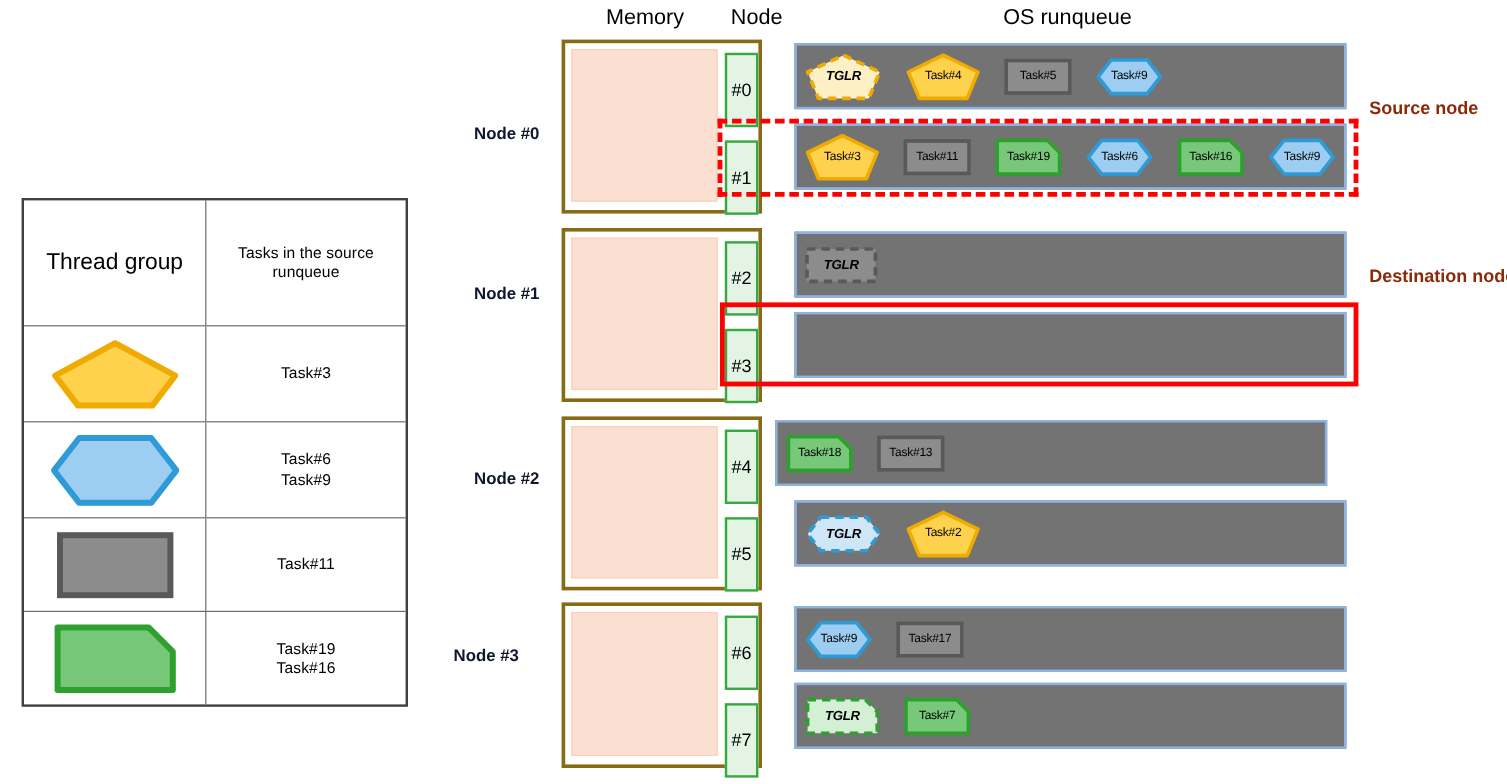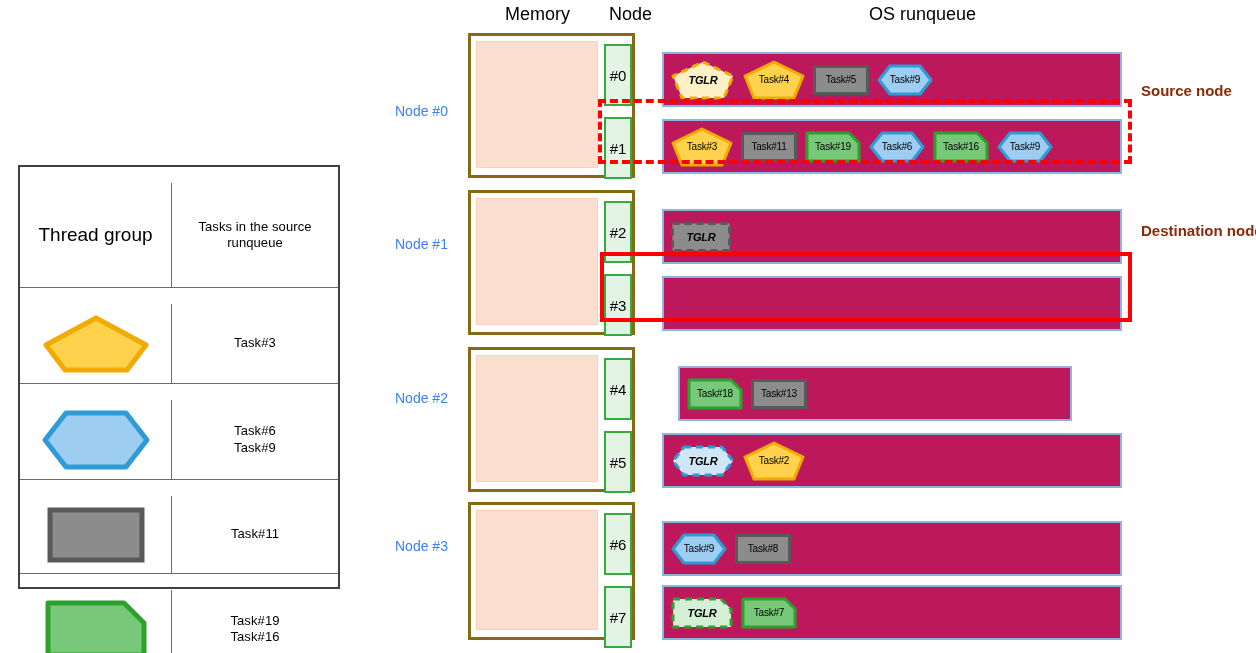--- a/index.html
+++ b/index.html
@@ -18,21 +18,20 @@
     left:18px; top:165px;
     width:322px; height:424px;
     border:2px solid #404040;
     box-sizing:border-box;
     background:#fff;
   }
   .legend-row{
     display:flex;
     box-sizing:border-box;
     border-bottom:1.5px solid #6b6b6b;
-    margin-top:16px;
   }
   .legend-row:last-child{border-bottom:none;}
   .legend-cell-shape{
     width:152px;
     box-sizing:border-box;
     border-right:1.5px solid #6b6b6b;
     display:flex;align-items:center;justify-content:center;
     text-align:center;
   }
   .legend-cell-text{
@@ -68,28 +67,28 @@
 
   
   .col-head{
     position:absolute;
     font-size:18px;
     color:#000;
     white-space:nowrap;
   }
   #head-memory{left:505px; top:4px;}
   #head-core{left:609px; top:4px;}
-  #head-runqueue{left:869px; top:4px;}
+  #head-runqueue{left:836px; top:4px;}
 
   
   .node-label{
     position:absolute;
     font-size:14px;
-    font-weight:normal;
-    color:#3b82f6;
+    font-weight:bold;
+    color:#0f172a;
     white-space:nowrap;
   }
   .node-box{
     position:absolute;
     border:3px solid #866a15;
     box-sizing:border-box;
     background:#fff;
   }
   .mem-box{
     position:absolute;
@@ -100,27 +99,26 @@
   .core-box{
     position:absolute;
     background:#e3f4e5;
     border:2px solid #38a841;
     box-sizing:border-box;
     display:flex;align-items:center;justify-content:center;
     font-size:15px;color:#000;
   }
   .rq-box{
     position:absolute;
-    background:#be185d;
+    background:#737373;
     border:2px solid #8db3e2;
     box-sizing:border-box;
     display:flex;align-items:center;
     padding-left:6px;
-    gap:6px;
-    margin-top:16px;
+    gap:18px;
   }
 
   
   #source-highlight{
     position:absolute;
     border:4px dashed #ff0000;
     box-sizing:border-box;
     pointer-events:none;
   }
   #dest-highlight{
@@ -276,21 +274,21 @@
         </svg>
         <span class="lbl tglr">TGLR</span>
       </span>
     </div>
     <div class="core-box" style="left:604px;top:274px;width:28px;height:62px">#3</div>
     <div class="rq-box" style="left:662px;top:260px;width:460px;height:55px"></div>
     <div class="node-label" style="left:395px;top:390px">Node #2</div>
     <div class="node-box" style="left:468px;top:347px;width:167px;height:145px"></div>
     <div class="mem-box" style="left:476px;top:355px;width:122px;height:127px"></div>
     <div class="core-box" style="left:604px;top:358px;width:28px;height:62px">#4</div>
-    <div class="rq-box" style="left:678px;top:350px;width:394px;height:55px">
+    <div class="rq-box" style="left:646px;top:350px;width:460px;height:55px">
       <span class="shp" style="width:58px;height:34px">
         <svg width="58" height="34" viewBox="0 0 58 34">
           <polygon points="3,3 45,3 55,13 55,31 3,31" fill="#78c87a" stroke="#2ea02e" stroke-width="3" stroke-linejoin="round"></polygon>
         </svg>
         <span class="lbl">Task#18</span>
       </span>
       <span class="shp" style="width:58px;height:32px">
         <svg width="58" height="32" viewBox="0 0 58 32">
           <rect x="2.5" y="2.5" width="53" height="27" fill="#8c8c8c" stroke="#595959" stroke-width="3"></rect>
         </svg>
@@ -305,36 +303,36 @@
         </svg>
         <span class="lbl tglr">TGLR</span>
       </span>
       <span class="shp" style="width:64px;height:42px">
         <svg width="64" height="42" viewBox="0 0 64 42">
           <polygon points="32,3 61,17 52,39 12,39 3,17" fill="#ffd24d" stroke="#f0ab00" stroke-width="3" stroke-linejoin="round"></polygon>
         </svg>
         <span class="lbl">Task#2</span>
       </span>
     </div>
-    <div class="node-label" style="left:395px;top:538px">Node #3</div>
+    <div class="node-label" style="left:378px;top:538px">Node #3</div>
     <div class="node-box" style="left:468px;top:502px;width:167px;height:138px"></div>
     <div class="mem-box" style="left:476px;top:510px;width:122px;height:120px"></div>
     <div class="core-box" style="left:604px;top:513px;width:28px;height:62px">#6</div>
     <div class="rq-box" style="left:662px;top:505px;width:460px;height:55px">
       <span class="shp" style="width:58px;height:34px">
         <svg width="58" height="34" viewBox="0 0 58 34">
           <polygon points="14,3 44,3 55,17 44,31 14,31 3,17" fill="#9dcdf0" stroke="#2e9bd6" stroke-width="3" stroke-linejoin="round"></polygon>
         </svg>
         <span class="lbl">Task#9</span>
       </span>
       <span class="shp" style="width:58px;height:32px">
         <svg width="58" height="32" viewBox="0 0 58 32">
           <rect x="2.5" y="2.5" width="53" height="27" fill="#8c8c8c" stroke="#595959" stroke-width="3"></rect>
         </svg>
-        <span class="lbl">Task#8</span>
+        <span class="lbl">Task#17</span>
       </span>
     </div>
     <div class="core-box" style="left:604px;top:586px;width:28px;height:62px">#7</div>
     <div class="rq-box" style="left:662px;top:569px;width:460px;height:55px">
       <span class="shp" style="width:64px;height:34px">
         <svg width="64" height="34" viewBox="0 0 64 34">
           <polygon points="3,3 51,3 61,13 61,31 3,31" fill="#d3efd4" stroke="#2ea02e" stroke-width="3" stroke-linejoin="round" stroke-dasharray="7,5"></polygon>
         </svg>
         <span class="lbl tglr">TGLR</span>
       </span>

